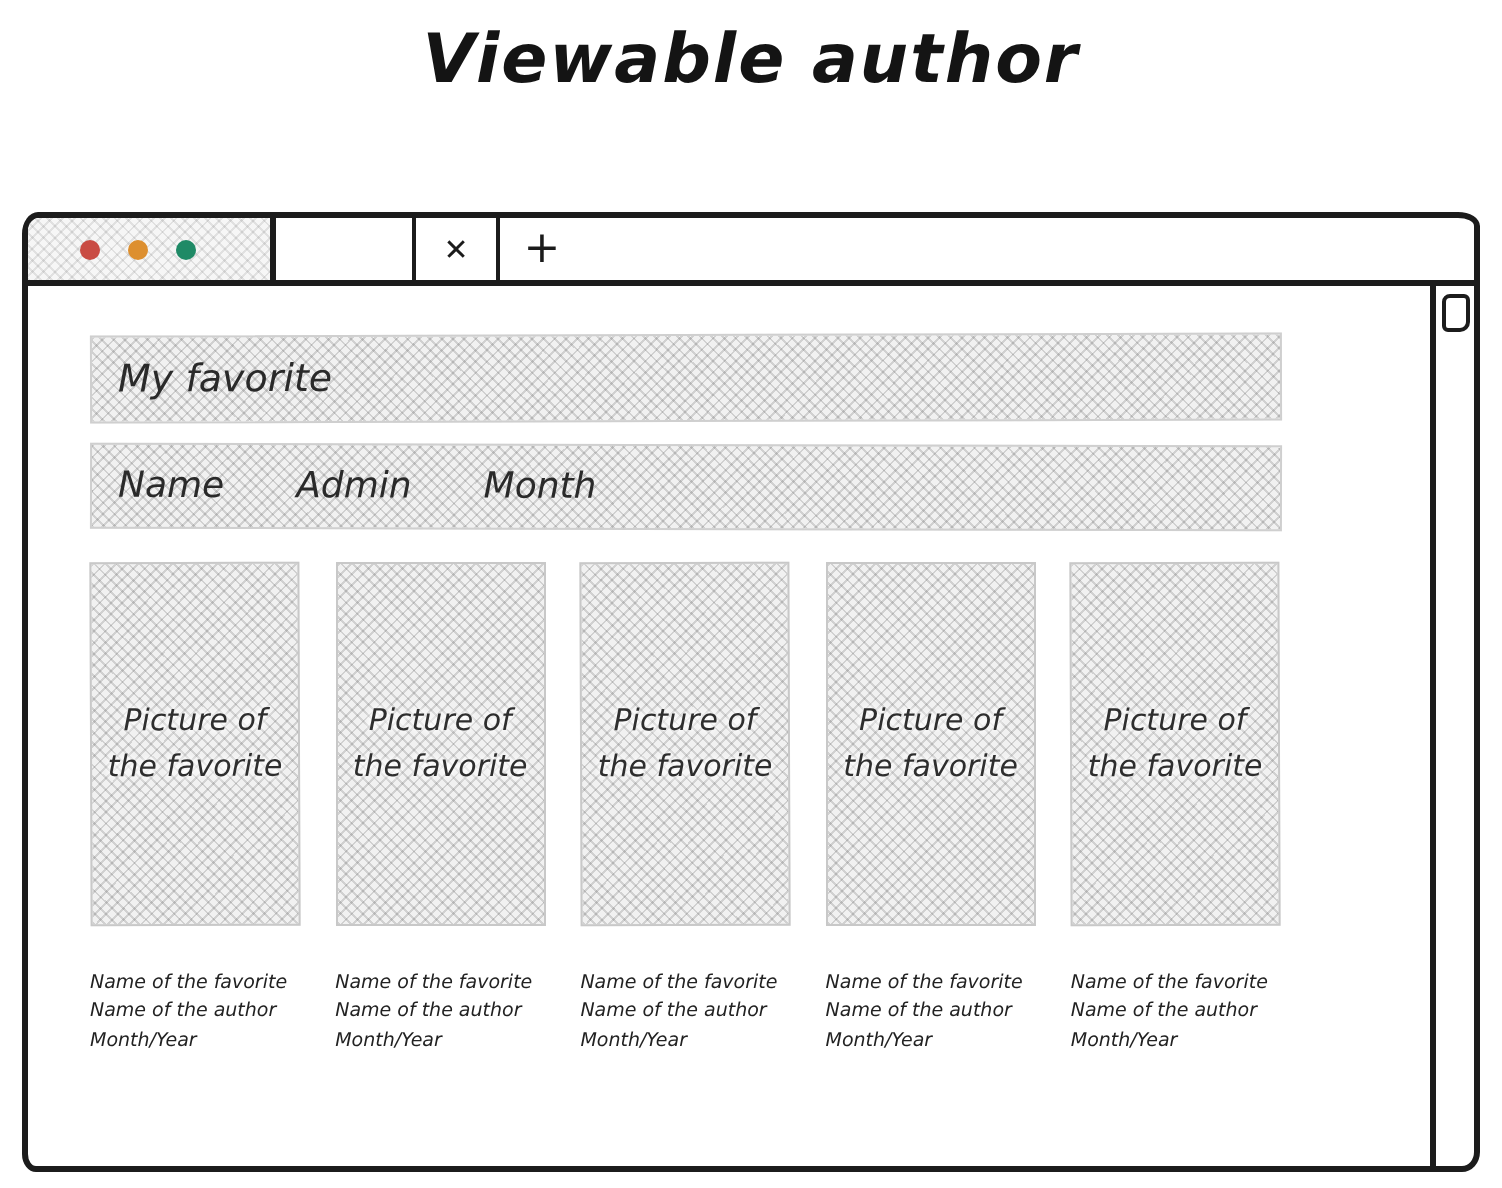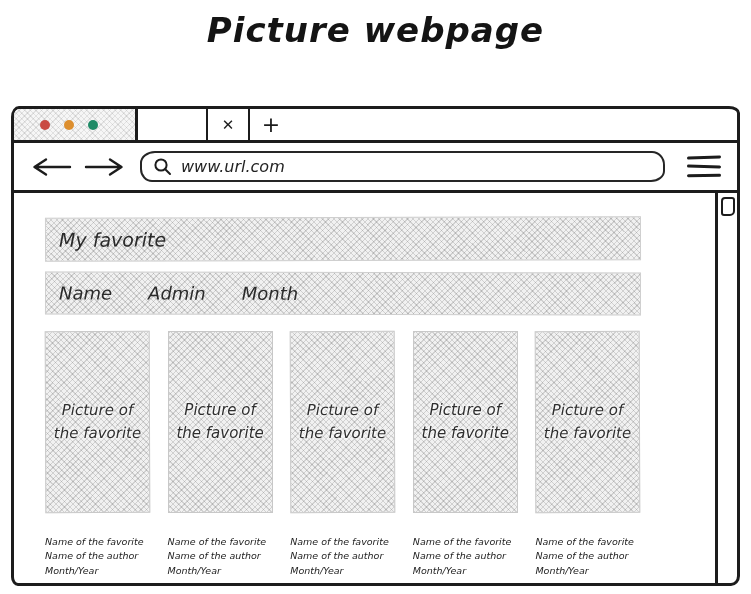--- a/index.html
+++ b/index.html
@@ -132,62 +132,38 @@
     font-size: 15px; font-style: italic; color: #2e2e2e; line-height: 1.55;
     text-shadow: 0 0 3px #fff, 0 0 3px #fff, 0 0 5px #fff;
   }
   .card:nth-child(odd) .card-img { transform: rotate(-0.2deg); }
   .card-caption { margin-top: 22px; font-size: 9.5px; font-style: italic; line-height: 1.5; color: #222; }
   .card-caption div { white-space: nowrap; }
 </style>
 </head>
 <body>
 
-<h1 class="page-title">Picture webpage</h1>
+<h1 class="page-title">Viewable author</h1>
 
 <div class="browser">
 
   <div class="titlebar">
     <div class="window-controls hatch-light">
       <span class="dot red"></span>
       <span class="dot orange"></span>
       <span class="dot green"></span>
     </div>
     <div class="tab">
       <span>✕</span>
     </div>
     <div class="newtab">
       <span>+</span>
     </div>
   </div>
 
-  <div class="navbar">
-    <button class="nav-arrow">
-      <svg width="42" height="22" viewBox="0 0 42 22" fill="none">
-        <path d="M40 11 L5 11 M16 3.5 L4.5 11 L16 18.5" stroke="#1c1c1c" stroke-width="2.4" stroke-linecap="round" stroke-linejoin="round"></path>
-      </svg>
-    </button>
-    <button class="nav-arrow">
-      <svg width="42" height="22" viewBox="0 0 42 22" fill="none">
-        <path d="M2 11 L37 11 M26 3.5 L37.5 11 L26 18.5" stroke="#1c1c1c" stroke-width="2.4" stroke-linecap="round" stroke-linejoin="round"></path>
-      </svg>
-    </button>
-    <div class="urlbar">
-      <svg width="19" height="19" viewBox="0 0 19 19" fill="none">
-        <circle cx="8" cy="8" r="5.6" stroke="#1c1c1c" stroke-width="2"></circle>
-        <path d="M12.2 12.2 L17 17" stroke="#1c1c1c" stroke-width="2" stroke-linecap="round"></path>
-      </svg>
-      <span>www.url.com</span>
-    </div>
-    <button class="menu-btn">
-      <span></span>
-      <span></span>
-      <span></span>
-    </button>
-  </div>
 
   <div class="viewport">
 
     <div class="content-inner">
 
       <div class="header-bar hatch">
         <span>My favorite</span>
       </div>
 
       <div class="page-nav hatch">

